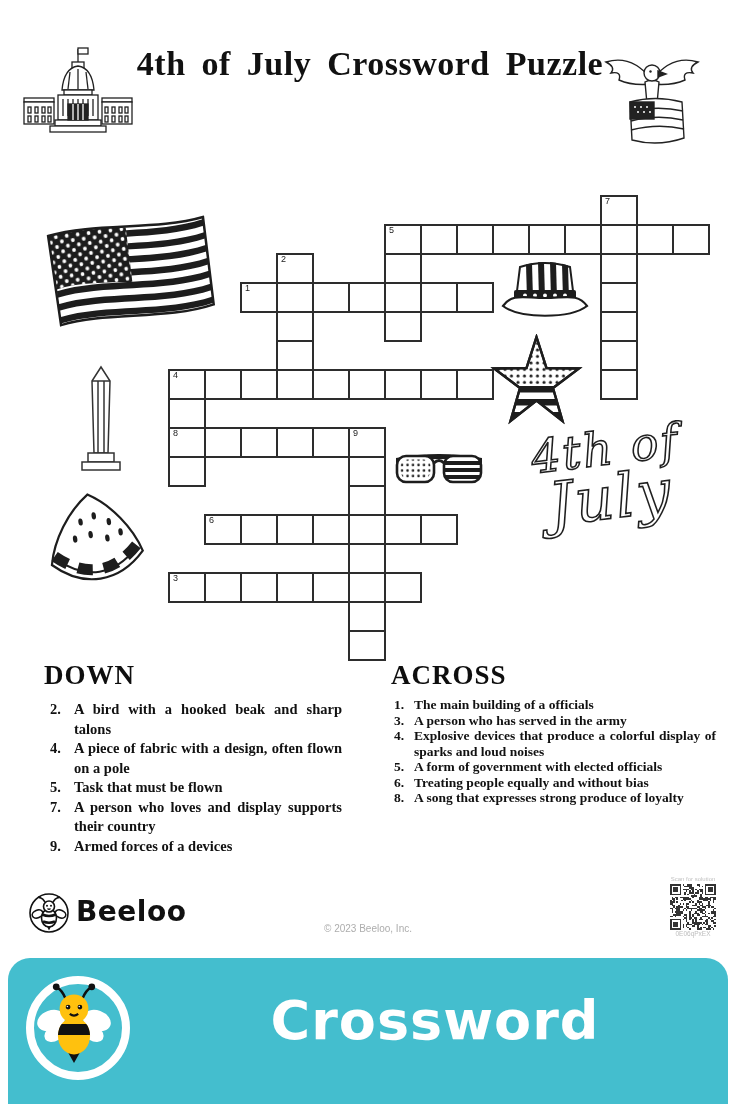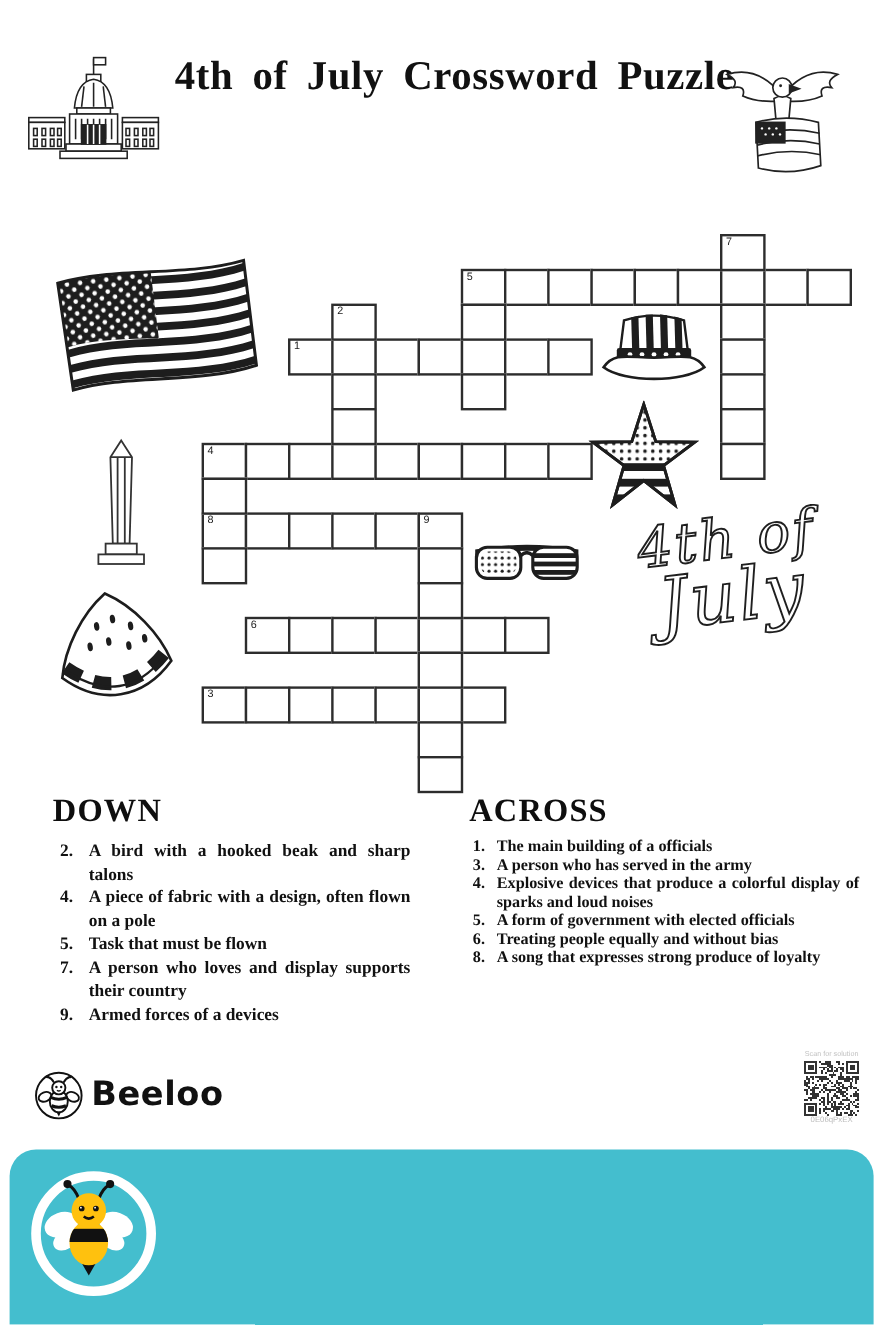--- a/index.html
+++ b/index.html
@@ -4,21 +4,21 @@
 <style>
   :root{
     --teal:#44BECE; --yellow:#FFC10E; --ink:#1c1c1c; --gray:#ADADAD;
   }
   html,body{margin:0;padding:0;}
   body{background:#fff;font-family:"Liberation Serif",serif;}
   .page{position:relative;width:736px;height:1104px;background:#fff;overflow:hidden;}
   .abs{position:absolute;}
 
   
-  .title{left:128px;top:46px;width:484px;text-align:right;
+  .title{left:128px;top:46px;width:484px;text-align:center;
          font:700 34px/1.05 "Liberation Serif",serif;color:#111;
          letter-spacing:.5px;word-spacing:7px;}
   .subtitle{left:128px;top:101px;width:484px;text-align:center;
          font:700 14px/1.2 "Liberation Serif",serif;color:#161616;word-spacing:3px;}
 
   
   .cell{position:absolute;background:#fff;border:2px solid #2d2d2d;box-sizing:border-box;}
   .cellnum{position:absolute;top:0px;left:3px;font:400 9px/1.1 "Liberation Sans",sans-serif;color:#222;}
 
   
@@ -380,20 +380,21 @@
     <path d="M14.2,22.5 Q21,25.5 27.8,22.5" fill="none" stroke-width="2.6"></path>
     <path d="M15,29.5 Q21,32 27,29.5" fill="none" stroke-width="2.6"></path>
     <circle cx="21" cy="14.5" r="5.5"></circle>
     <circle cx="19" cy="13.8" r="1" fill="#111" stroke="none"></circle>
       <circle cx="23" cy="13.8" r="1" fill="#111" stroke="none"></circle>
     <path d="M19.5,16.5 Q21,18 22.5,16.5" fill="none" stroke-width="1.2"></path>
     <path d="M19,34.5 L21,38.5 L23,34.5 Z" fill="#111" stroke="none"></path>
   </svg>
   <div class="abs brand-text" style="left:76px;top:898px">Beeloo</div>
 
+  <div class="abs copyright">© 2023 Beeloo, Inc.</div>
 
   <div class="abs qr-label">Scan for solution</div>
   <svg class="abs" style="left:670px;top:884px" width="46" height="46" viewBox="0 0 29 29" shape-rendering="crispEdges">
     <rect x="0" y="0" width="29" height="29" fill="#fff"></rect>
     <g fill="#333">
       <rect x="0" y="0" width="7" height="7"></rect>
         <rect x="1" y="1" width="5" height="5" fill="#fff"></rect>
         <rect x="2" y="2" width="3" height="3"></rect>
       <rect x="22" y="0" width="7" height="7"></rect>
         <rect x="23" y="1" width="5" height="5" fill="#fff"></rect>
@@ -729,15 +730,16 @@
         <circle cx="31" cy="8" r="4" fill="#111"></circle>
           <circle cx="73" cy="8" r="4" fill="#111"></circle>
         <circle cx="52" cy="34" r="17" fill="var(--yellow)"></circle>
         <circle cx="45" cy="32" r="2.8" fill="#111"></circle>
           <circle cx="59" cy="32" r="2.8" fill="#111"></circle>
         <circle cx="44.2" cy="31.2" r="0.9" fill="#fff"></circle>
           <circle cx="58.2" cy="31.2" r="0.9" fill="#fff"></circle>
         <path d="M47,40 Q52,44 57,40" stroke="#111" stroke-width="2.5" fill="none"></path>
       </svg>
     </div>
+    <div class="abs banner-label">Crossword</div>
   </div>
 
 </div>
 
 </body></html>

